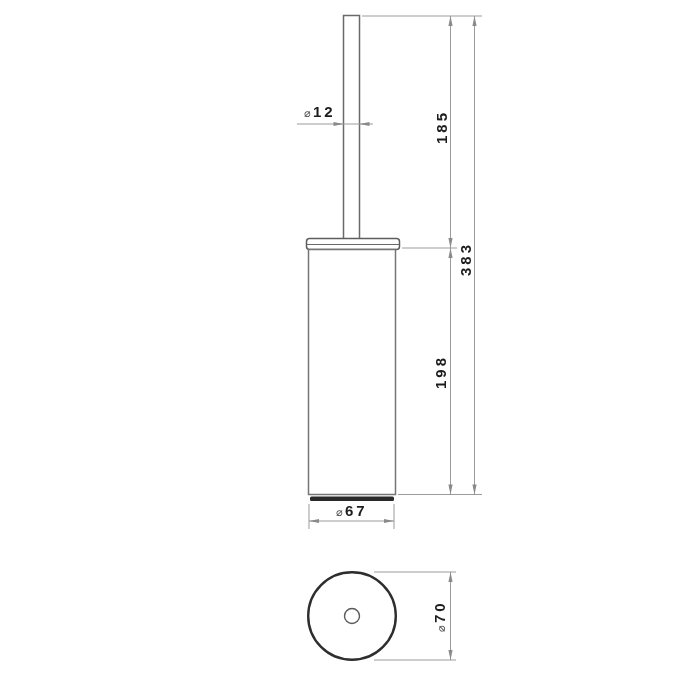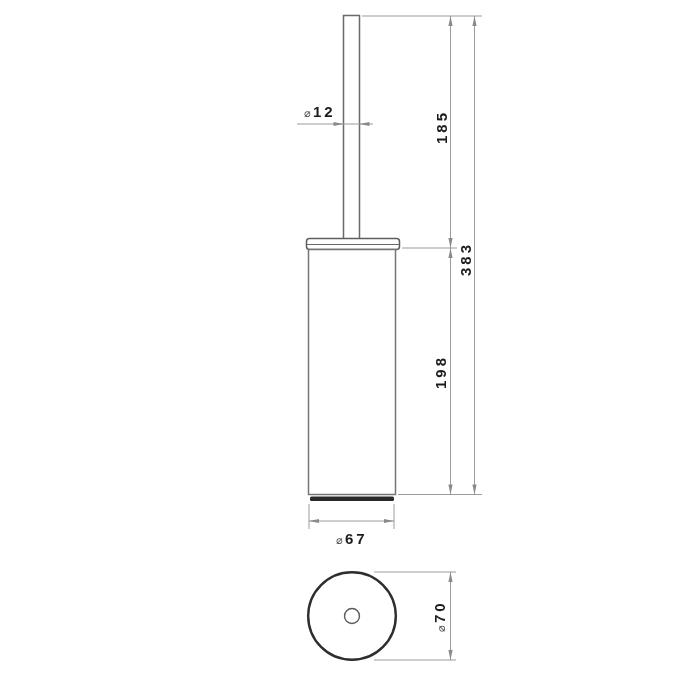--- a/index.html
+++ b/index.html
@@ -23,21 +23,21 @@
     white-space: nowrap;
   }
   .dim-label .dia {
     font-family: "DejaVu Sans", sans-serif;
     font-size: 11px;
     font-weight: 400;
     color: #4a4a4a;
     letter-spacing: 2px;
   }
   .h-label { width: 48px; height: 18px; }
-  .h-label-wide { width: 60px; height: 18px; margin-top: 28px; }
+  .h-label-wide { width: 60px; height: 18px; }
   .v-label {
     width: 70px; height: 18px;
     transform: rotate(-90deg);
   }
 </style>
 </head>
 <body>
 
 <div id="canvas">
 

